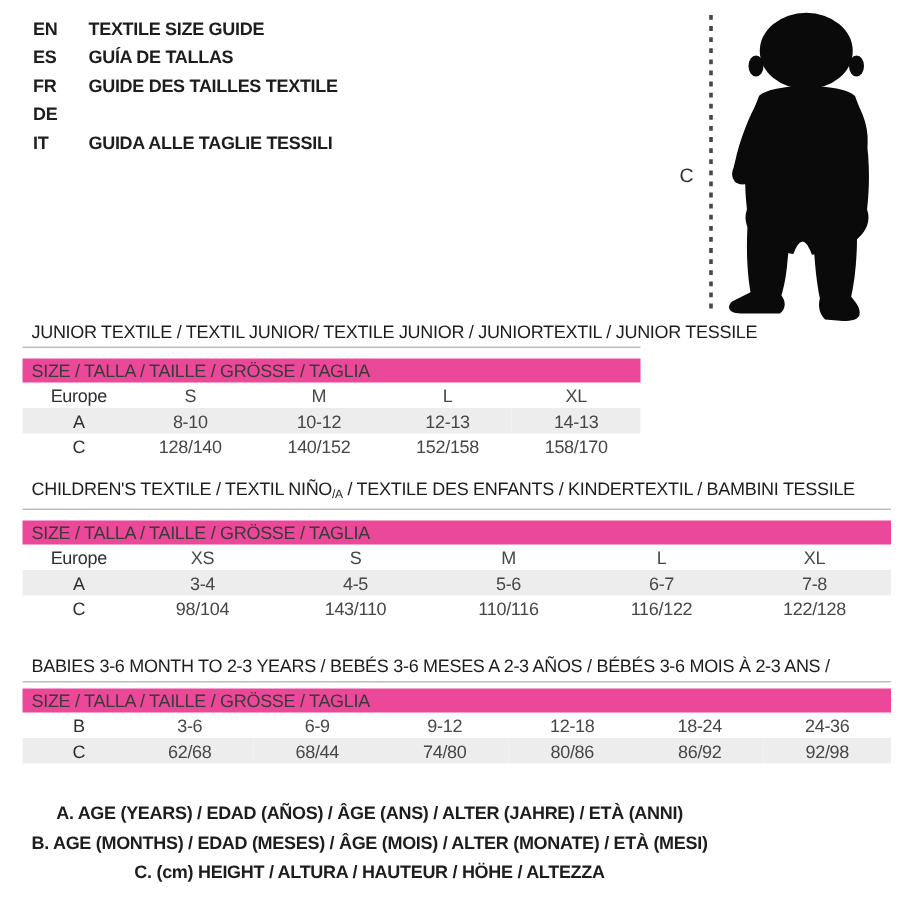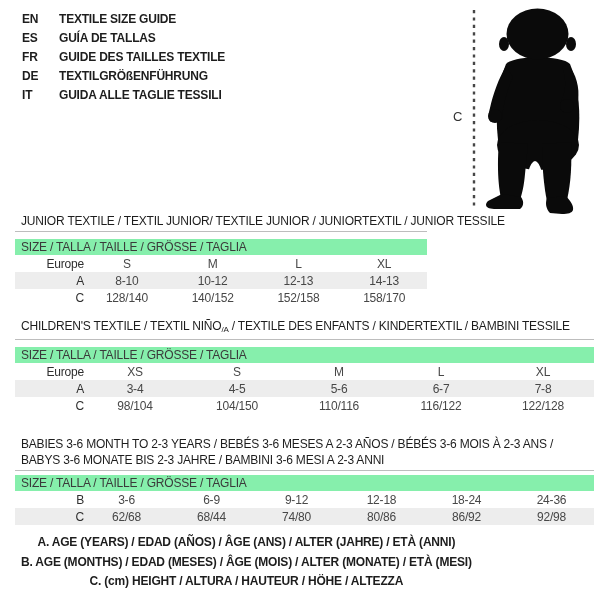--- a/index.html
+++ b/index.html
@@ -23,23 +23,23 @@
   #sec-junior{top:215px;width:412px;}
   #sec-children{top:320px;width:579px;}
   #sec-babies{top:436px;width:579px;}
   .section-title{font-weight:normal;font-size:12px;line-height:13px;padding-left:6px;margin:0 0 3px 0;white-space:nowrap;}
   #sec-babies .section-title{line-height:16px;margin-bottom:2px;white-space:normal;}
   .sub{font-size:8px;vertical-align:-2px;}
   .rule{height:1px;background:#bdbdbd;}
 
   table{border-collapse:collapse;width:100%;table-layout:fixed;margin-top:7px;font-size:12px;}
   #sec-babies table{margin-top:4px;}
-  th.band{background:#86efac;font-weight:normal;text-align:left;height:16px;padding:0 0 0 6px;color:#3a3a3a;font-size:12px;}
+  th.band{background:#ec4899;font-weight:normal;text-align:left;height:16px;padding:0 0 0 6px;color:#3a3a3a;font-size:12px;}
   td{height:17px;padding:0;text-align:center;color:#474747;}
-  td.rowlabel{text-align:right;padding-left:6px;color:#2f2f2f;}
+  td.rowlabel{text-align:center;padding-left:6px;color:#2f2f2f;}
   tr.alt td{background:#ededed;}
   col.lbl{width:69px;}
 
   
   .footnotes{position:absolute;top:533px;left:21px;font-weight:bold;font-size:12px;line-height:19.5px;text-align:center;}
 </style>
 </head>
 <body>
 
 <div class="canvas">
@@ -52,21 +52,20 @@
     <div class="lang-row">
       <span class="lang-code">ES</span>
       <span class="lang-title">GUÍA DE TALLAS</span>
     </div>
     <div class="lang-row">
       <span class="lang-code">FR</span>
       <span class="lang-title">GUIDE DES TAILLES TEXTILE</span>
     </div>
     <div class="lang-row">
       <span class="lang-code">DE</span>
-      <span class="lang-title">TEXTILGRÖßENFÜHRUNG</span>
     </div>
     <div class="lang-row">
       <span class="lang-code">IT</span>
       <span class="lang-title">GUIDA ALLE TAGLIE TESSILI</span>
     </div>
   </div>
 
   <div class="figure-wrap">
     <svg viewBox="0 0 150 214" width="150" height="214" xmlns="http://www.w3.org/2000/svg">
       <line x1="24" y1="8" x2="24" y2="205" stroke="#464646" stroke-width="2.4" stroke-dasharray="3.2 4.2"></line>
@@ -162,33 +161,32 @@
           <td class="rowlabel">A</td>
           <td>3-4</td>
           <td>4-5</td>
           <td>5-6</td>
           <td>6-7</td>
           <td>7-8</td>
         </tr>
         <tr>
           <td class="rowlabel">C</td>
           <td>98/104</td>
-          <td>104/150</td>
+          <td>143/110</td>
           <td>110/116</td>
           <td>116/122</td>
           <td>122/128</td>
         </tr>
       </tbody>
     </table>
   </div>
 
   <div class="section" id="sec-babies">
     <div class="section-title">
       <span style="display:block">BABIES 3-6 MONTH TO 2-3 YEARS / BEBÉS 3-6 MESES A 2-3 AÑOS / BÉBÉS 3-6 MOIS À 2-3 ANS /</span>
-      <span style="display:block">BABYS 3-6 MONATE BIS 2-3 JAHRE / BAMBINI 3-6 MESI A 2-3 ANNI</span>
     </div>
     <div class="rule"></div>
     <table>
       <colgroup>
           <col class="lbl">
           <col>
           <col>
           <col>
           <col>
           <col>

